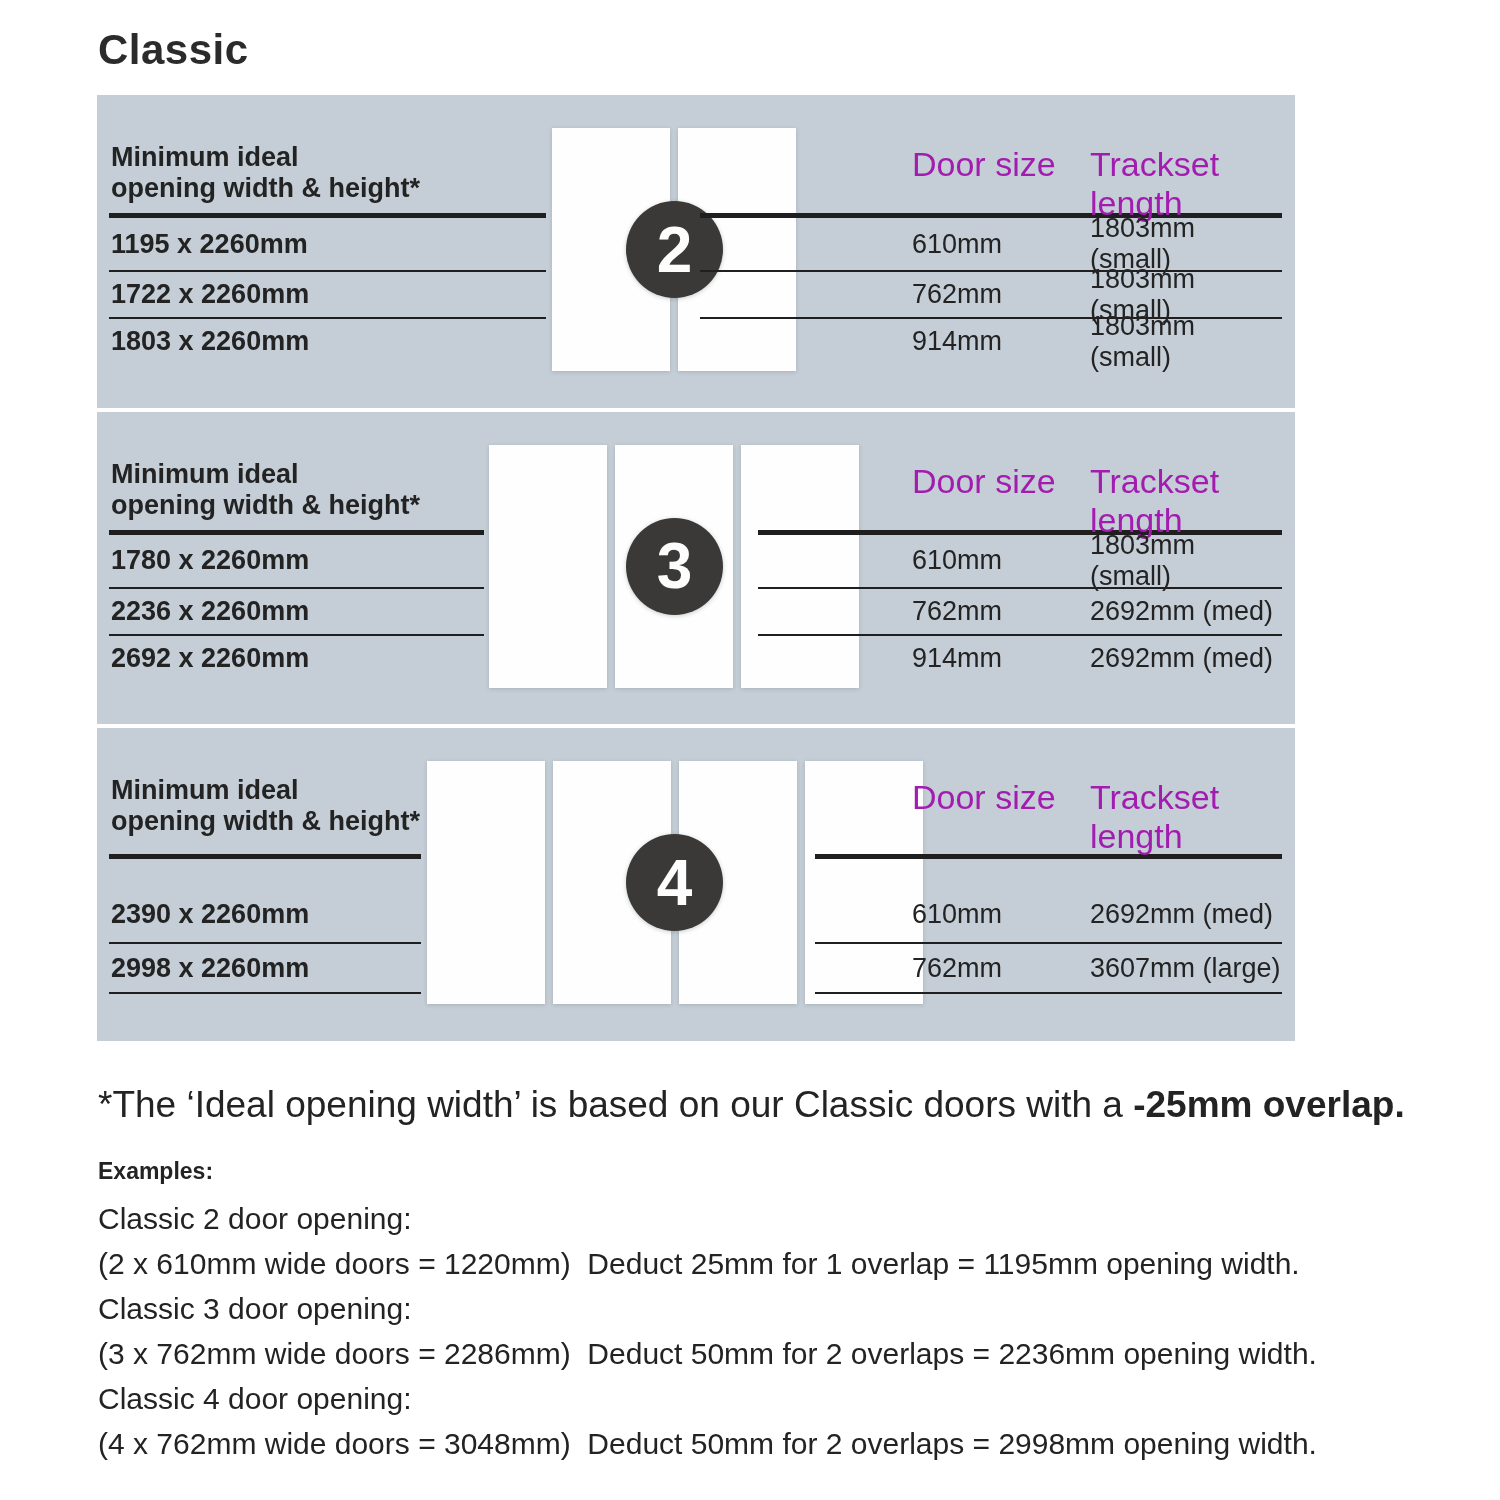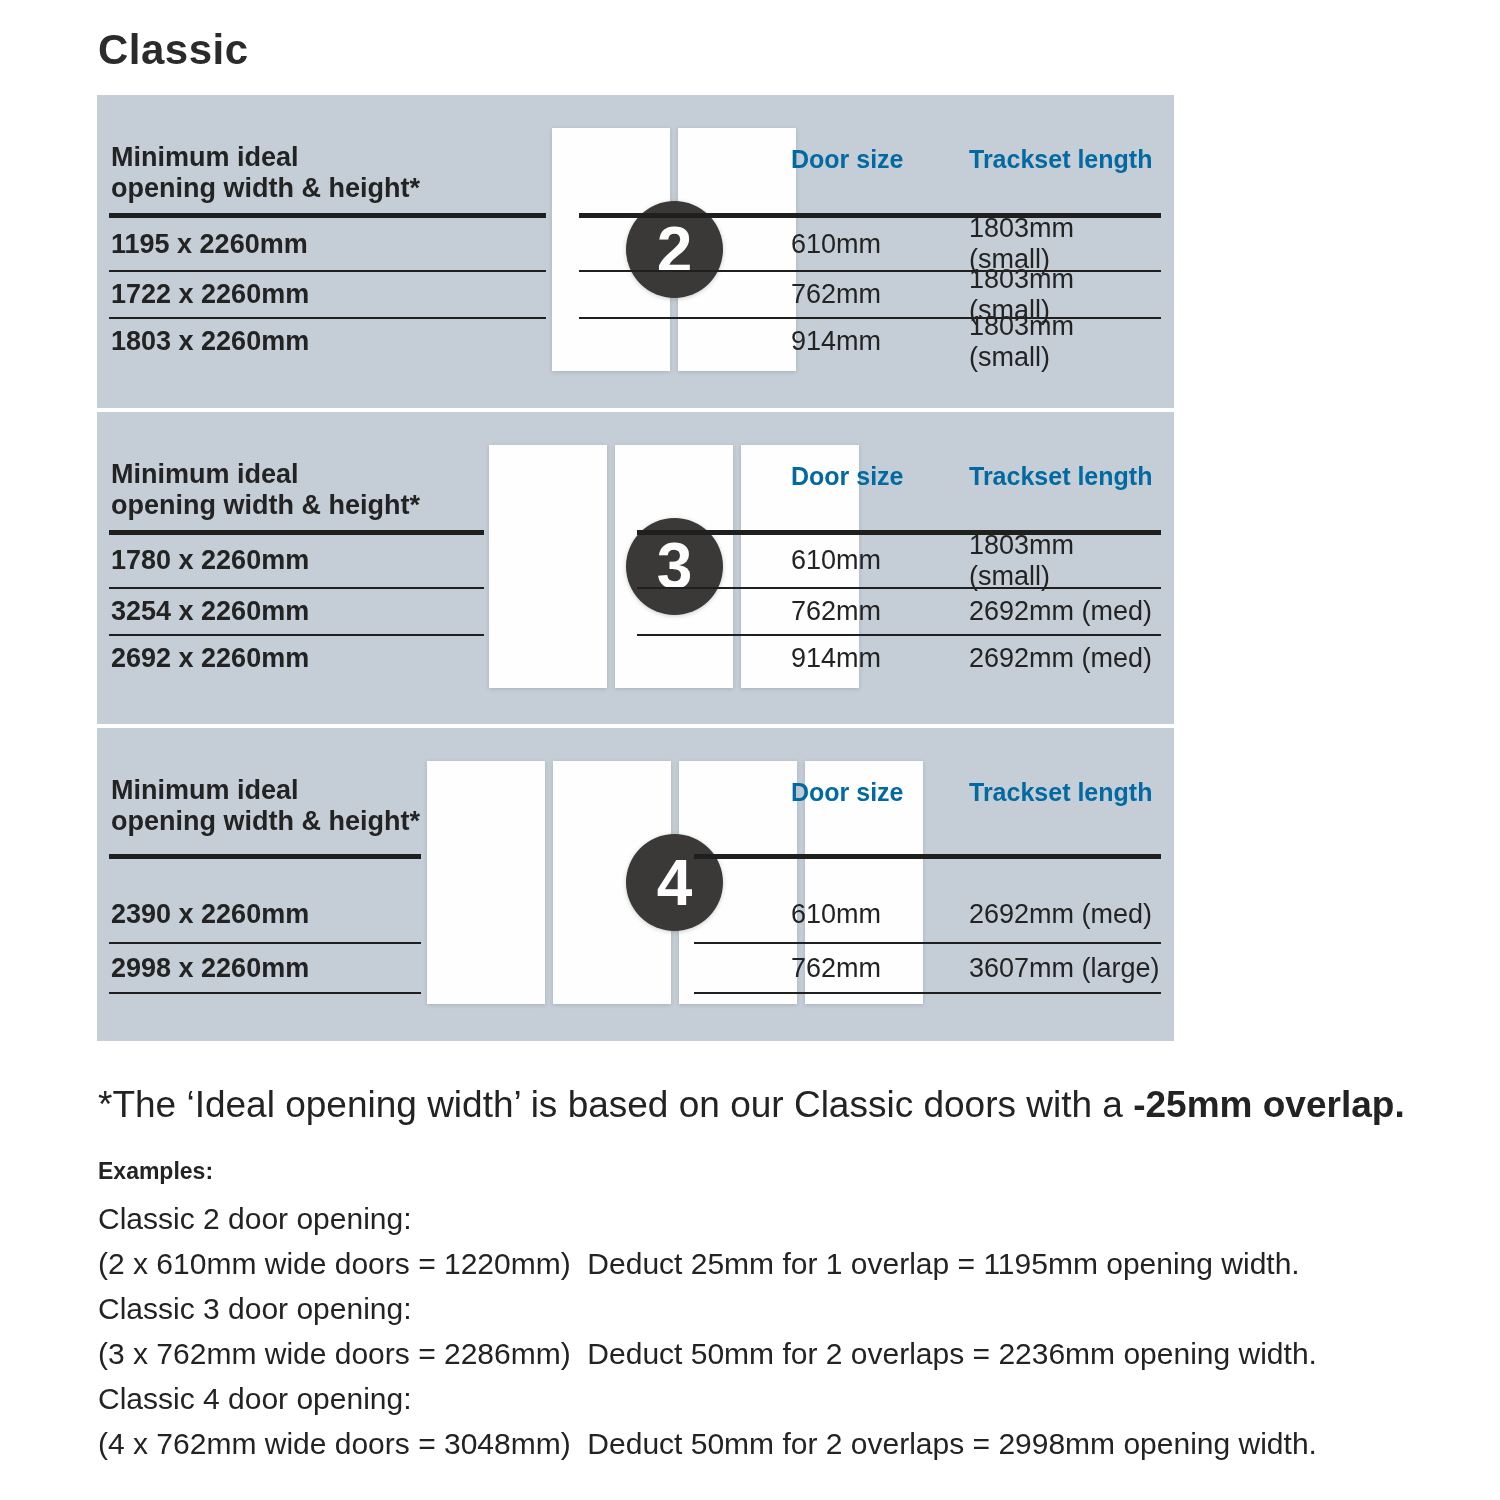--- a/index.html
+++ b/index.html
@@ -11,21 +11,21 @@
     overflow: hidden;
     position: relative;
   }
   .page-title {
     position: absolute; left: 98px; top: 26px;
     font-size: 42px; font-weight: bold; color: #2b2b2b;
     letter-spacing: 0.5px;
   }
   .panel {
     position: absolute; left: 97px; top: 95px;
-    width: 1077px; height: 946px;
+    width: 1198px; height: 946px;
     display: flex; flex-direction: column; gap: 4px;
     background: #ffffff;
   }
   .section {
     position: relative;
     flex: 1 1 0;
     background: #c5ced6;
   }
   
   .left-col { position: absolute; left: 12px; top: 0; }
@@ -77,21 +77,21 @@
   }
   
   .right-col { position: absolute; right: 13px; top: 0; }
   .s1 .right-col { width: 582px; }
   .s2 .right-col { width: 524px; }
   .s3 .right-col { width: 467px; }
   .right-head { display: flex; justify-content: flex-end; padding-top: 50px; }
   .cell-door { width: 178px; text-align: left; }
   .cell-track { width: 192px; text-align: left; }
   .right-head .cell-door, .right-head .cell-track {
-    font-size: 25px; font-weight: bold; color: #0369a1;
+    font-size: 34px; font-weight: normal; color: #a21caf;
   }
   .right-col .head { height: 118px; }
   .s3 .right-col .head { height: 126px; }
   .right-col .row { justify-content: flex-end; }
   
   .footnote {
     position: absolute; left: 98px; top: 1084px;
     font-size: 37px; color: #232323;
   }
   .footnote b { font-weight: bold; }
@@ -163,21 +163,21 @@
         <div class="left-header">
           <div>Minimum ideal</div>
           <div>opening width &amp; height*</div>
         </div>
       </div>
       <div class="rows">
         <div class="row">
             <span>1780 x 2260mm</span>
           </div>
         <div class="row">
-            <span>3254 x 2260mm</span>
+            <span>2236 x 2260mm</span>
           </div>
         <div class="row">
             <span>2692 x 2260mm</span>
           </div>
       </div>
     </div>
 
     <div class="doors">
       <div class="door"></div>
       <div class="door"></div>

